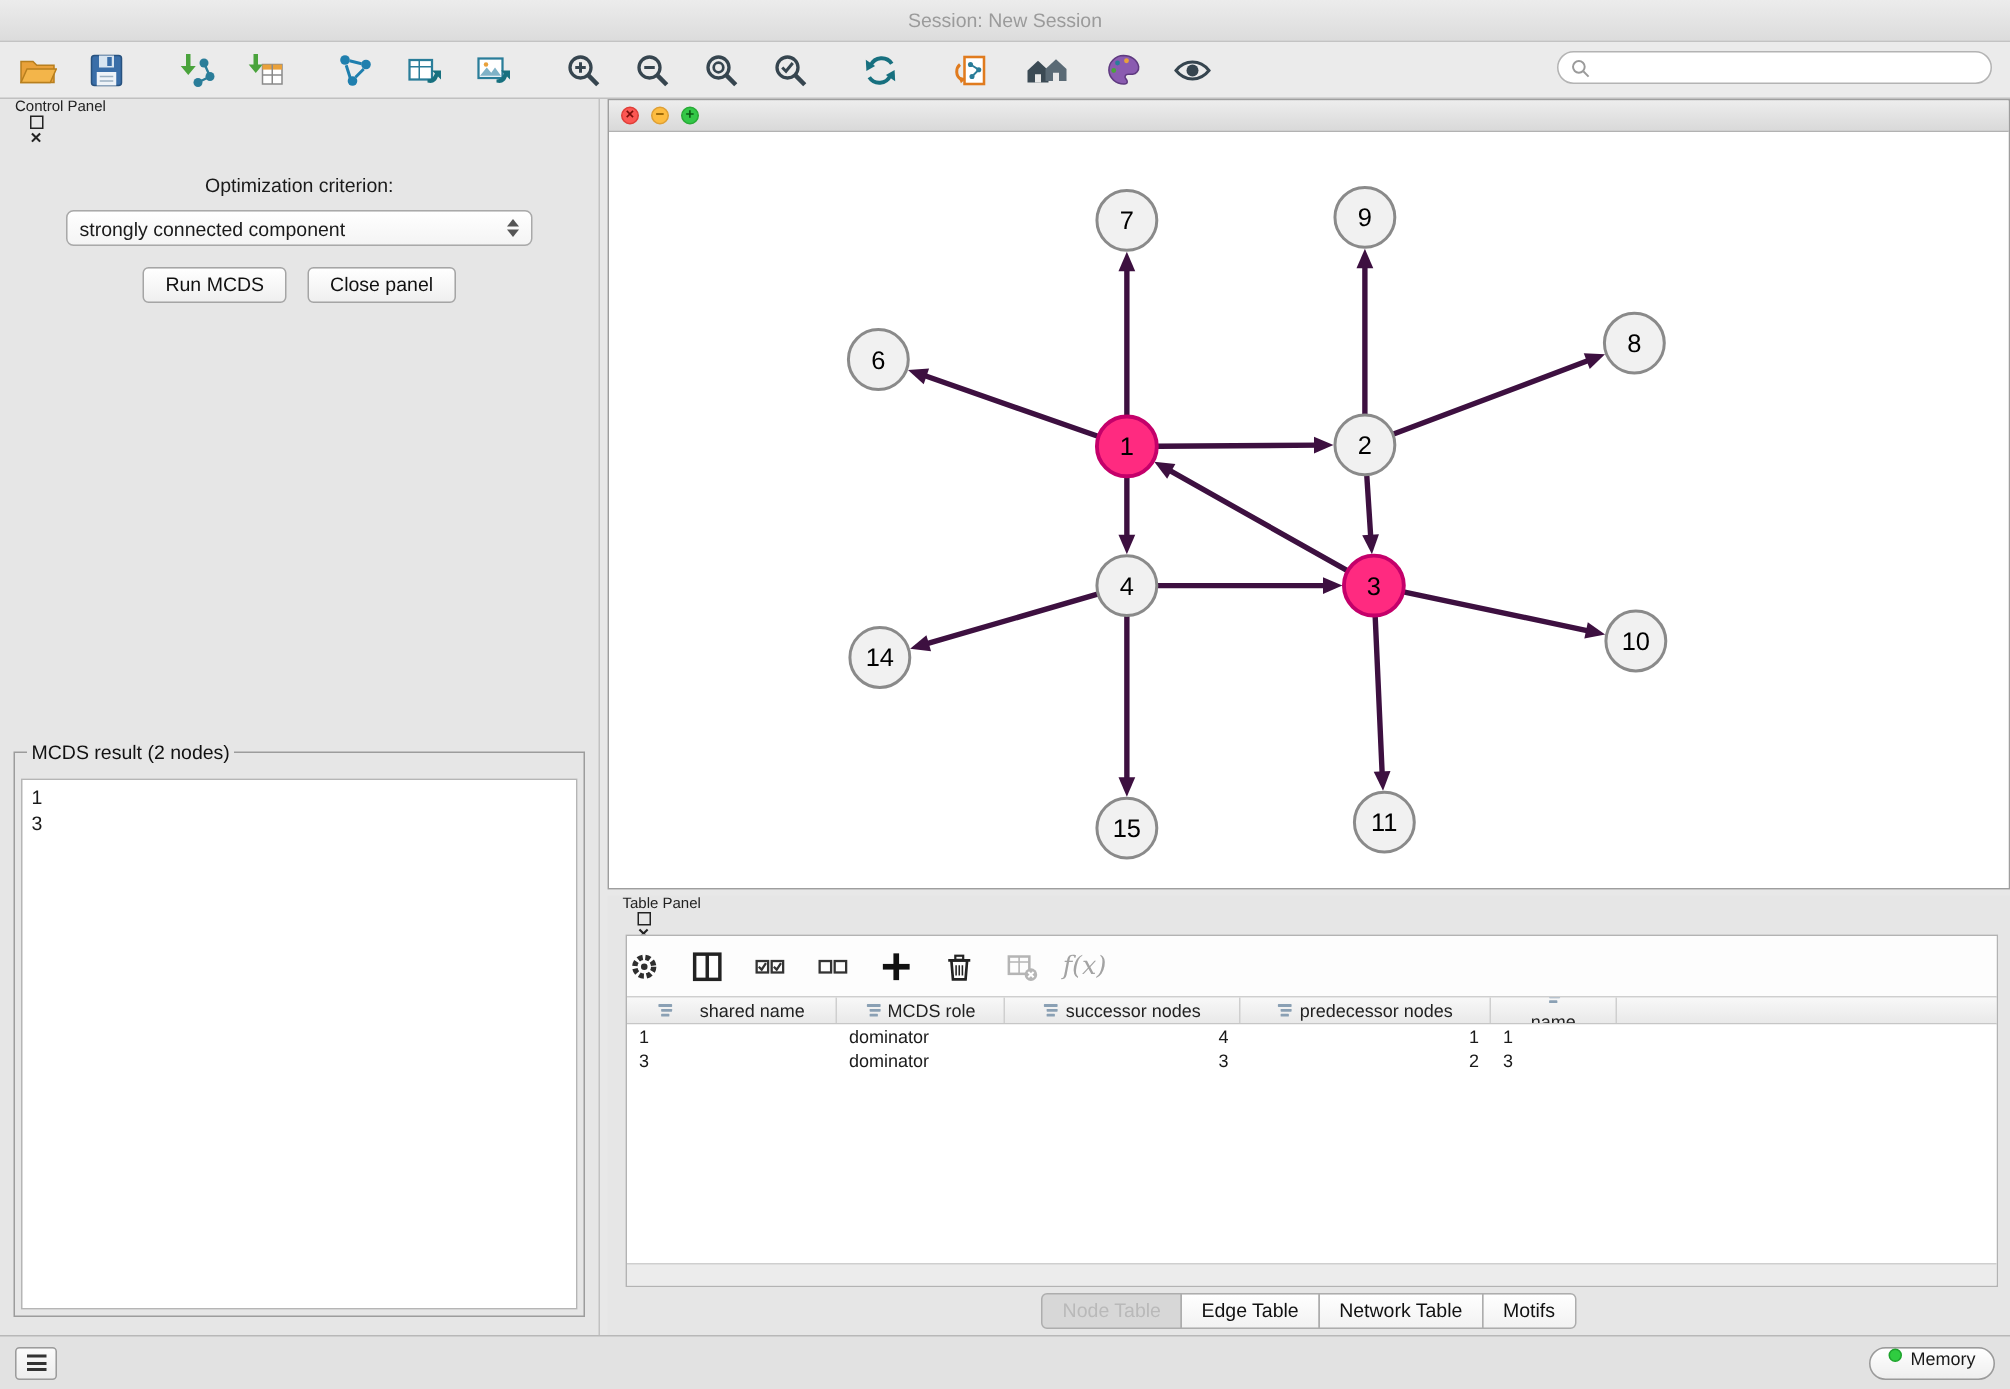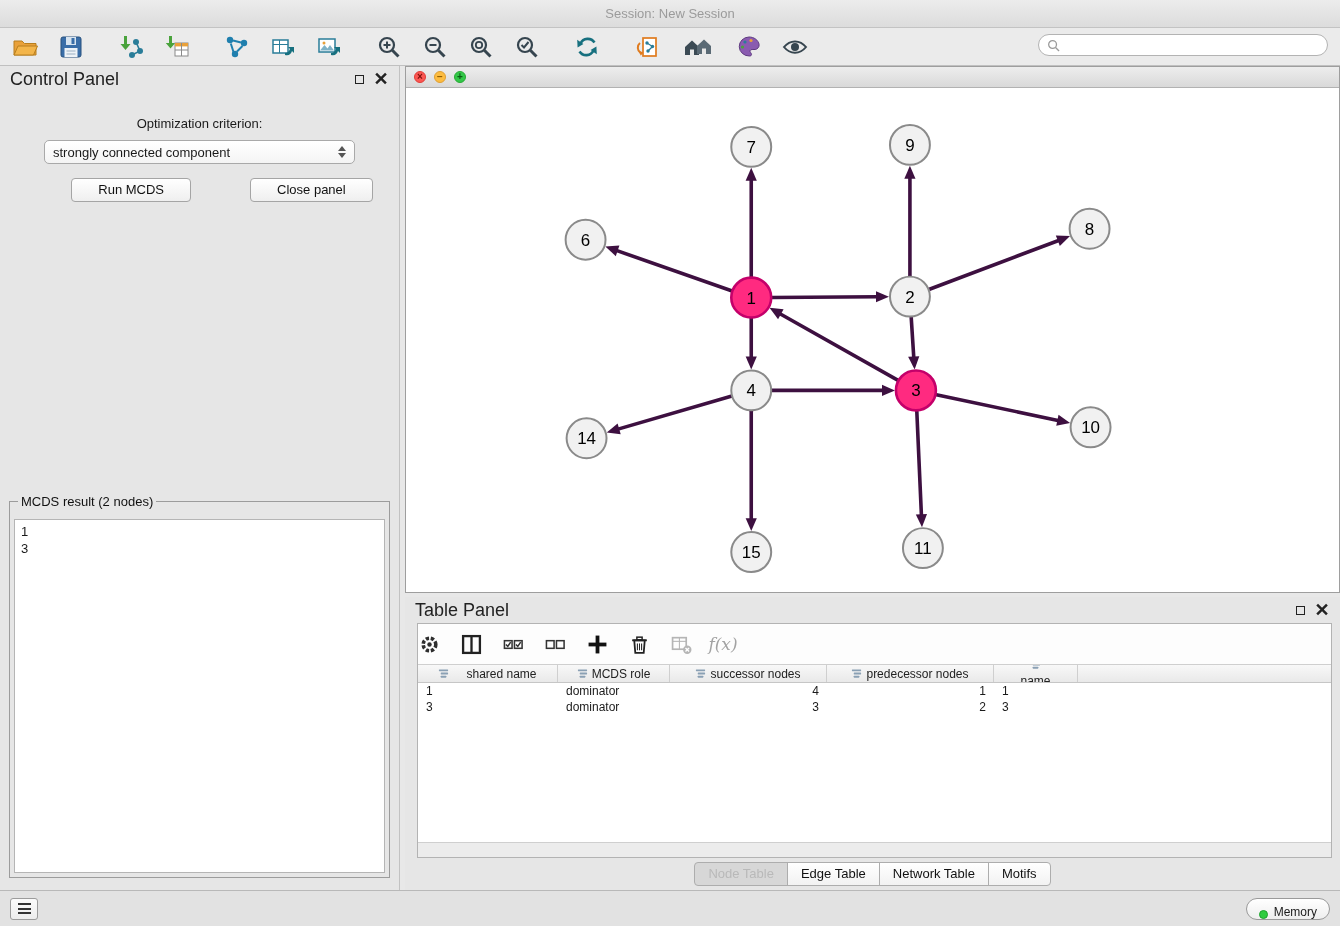--- a/index.html
+++ b/index.html
@@ -35,21 +35,21 @@
   }
   .searchbox svg { width:13px; height:13px; flex:none; }
   .searchbox input { border:none; outline:none; flex:1; font-size:12px; background:transparent; font-family:"Liberation Sans",sans-serif; }
 
   
   .control-panel {
     position:absolute; left:0; top:66px; width:400px; bottom:36px;
     background:#e6e6e6; border-right:1px solid #c2c2c2;
   }
   .panel-head {
-    height:26px; display:flex; align-items:center; padding:0 10px; font-size:18px; color:#222;
+    height:26px; display:flex; align-items:flex-start; padding:0 10px; font-size:10px; color:#222;flex-direction:column;
   }
   .panel-head .spacer { flex:1; }
   .win-ico { width:16px; height:16px; display:flex; align-items:center; justify-content:center; margin-left:6px; color:#222; font-weight:bold; }
   .float-ico { width:9px; height:9px; border:1.6px solid #222; display:inline-block; }
   .cp-tabs { display:flex; justify-content:center; margin-top:6px; }
   .tab-btn {
     background:linear-gradient(#ffffff,#f2f2f2); border:1px solid #adadad;
     padding:3px 13px 4px; font-size:13px; margin-right:-1px; color:#111; cursor:default;
   }
   .tab-btn:first-child { border-radius:4px 0 0 4px; }
@@ -62,21 +62,21 @@
     display:flex; align-items:center; padding:0 8px; font-size:13px; cursor:default;
   }
   .combo .val { flex:1; }
   .combo-arrows { display:flex; flex-direction:column; gap:2px; }
   .combo-arrows i { display:block; width:0; height:0; border-left:4px solid transparent; border-right:4px solid transparent; }
   .combo-arrows .up { border-bottom:5px solid #555; }
   .combo-arrows .dn { border-top:5px solid #555; }
   .cp-buttons { display:flex; justify-content:center; gap:14px; margin-top:14px; }
   .push-btn {
     background:linear-gradient(#ffffff,#efefef); border:1px solid #a5a5a5; border-radius:4px;
-    padding:3px 26px 4px; font-size:13px; color:#111; cursor:default;margin-left:45px;
+    padding:3px 14px 4px; font-size:13px; color:#111; cursor:default;
   }
   .result-box {
     position:absolute; left:9px; right:9px; top:428px; bottom:12px;
     border:1px solid #9c9c9c; padding:6px 4px 4px;
   }
   .result-box legend { font-size:13px; padding:0 3px; margin-left:4px; color:#111; }
   .result-inner {
     position:absolute; left:4px; right:4px; top:10px; bottom:4px;
     background:#fff; border:1px solid #b5b5b5; padding:3px 6px; overflow:auto;
     font-size:13px; line-height:17px;
@@ -139,21 +139,21 @@
   }
   .status-left-btn {
     width:28px; height:22px; border:1px solid #9c9c9c; border-radius:3px;
     background:linear-gradient(#fbfbfb,#ededed);
     display:flex; flex-direction:column; justify-content:center; align-items:center; gap:2.5px; cursor:default;
   }
   .status-left-btn i { display:block; width:13px; height:2px; background:#333; }
   .status-spacer { flex:1; }
   .memory-btn {
     height:22px; border:1px solid #9a9a9a; border-radius:11px;
-    background:linear-gradient(#ffffff,#eeeeee); display:flex; align-items:flex-end; gap:6px;
+    background:linear-gradient(#ffffff,#eeeeee); display:flex; align-items:flex-start; gap:6px;
     padding:0 12px; font-size:12px; cursor:default;
   }
   .memdot { width:9px; height:9px; border-radius:50%; background:#2fcc40; border:1px solid #1da32c; }
 </style>
 </head>
 <body>
 
 <div class="titlebar">
   <span>Session: New Session</span>
 </div>

